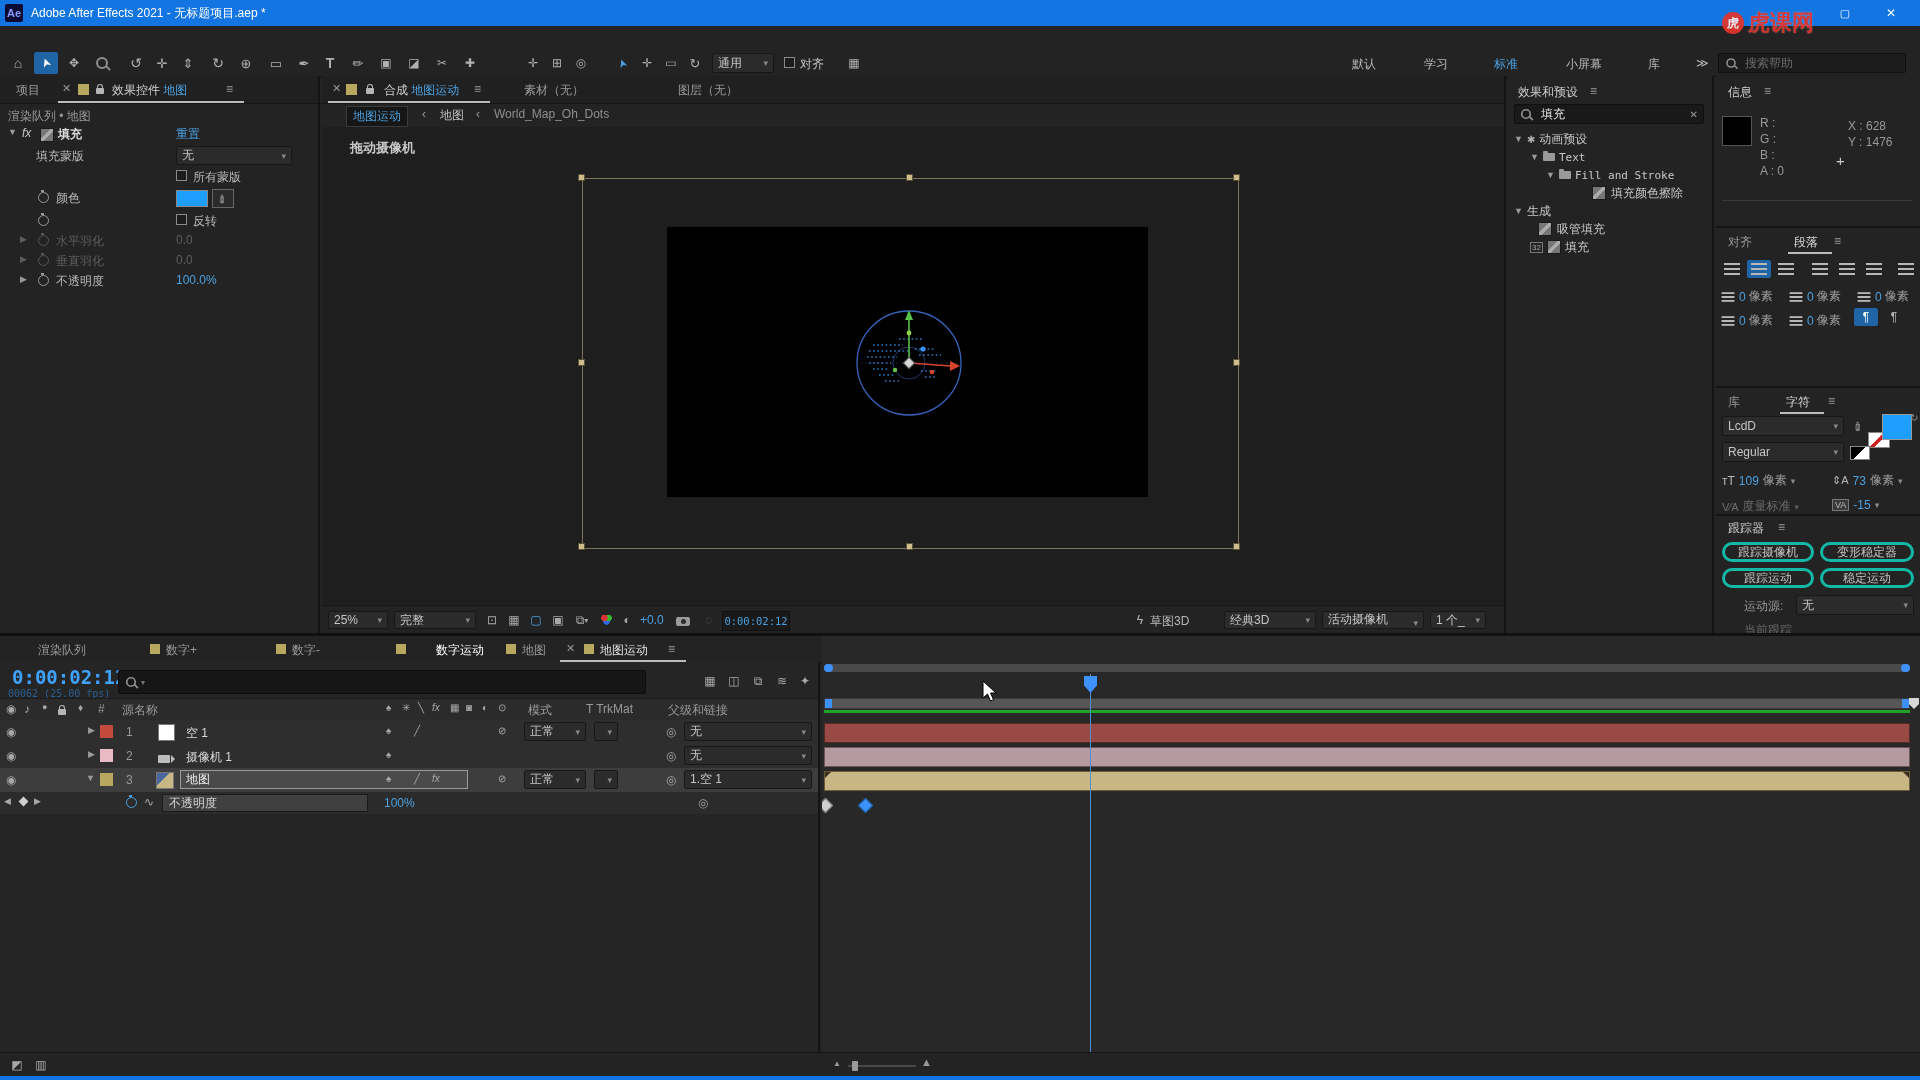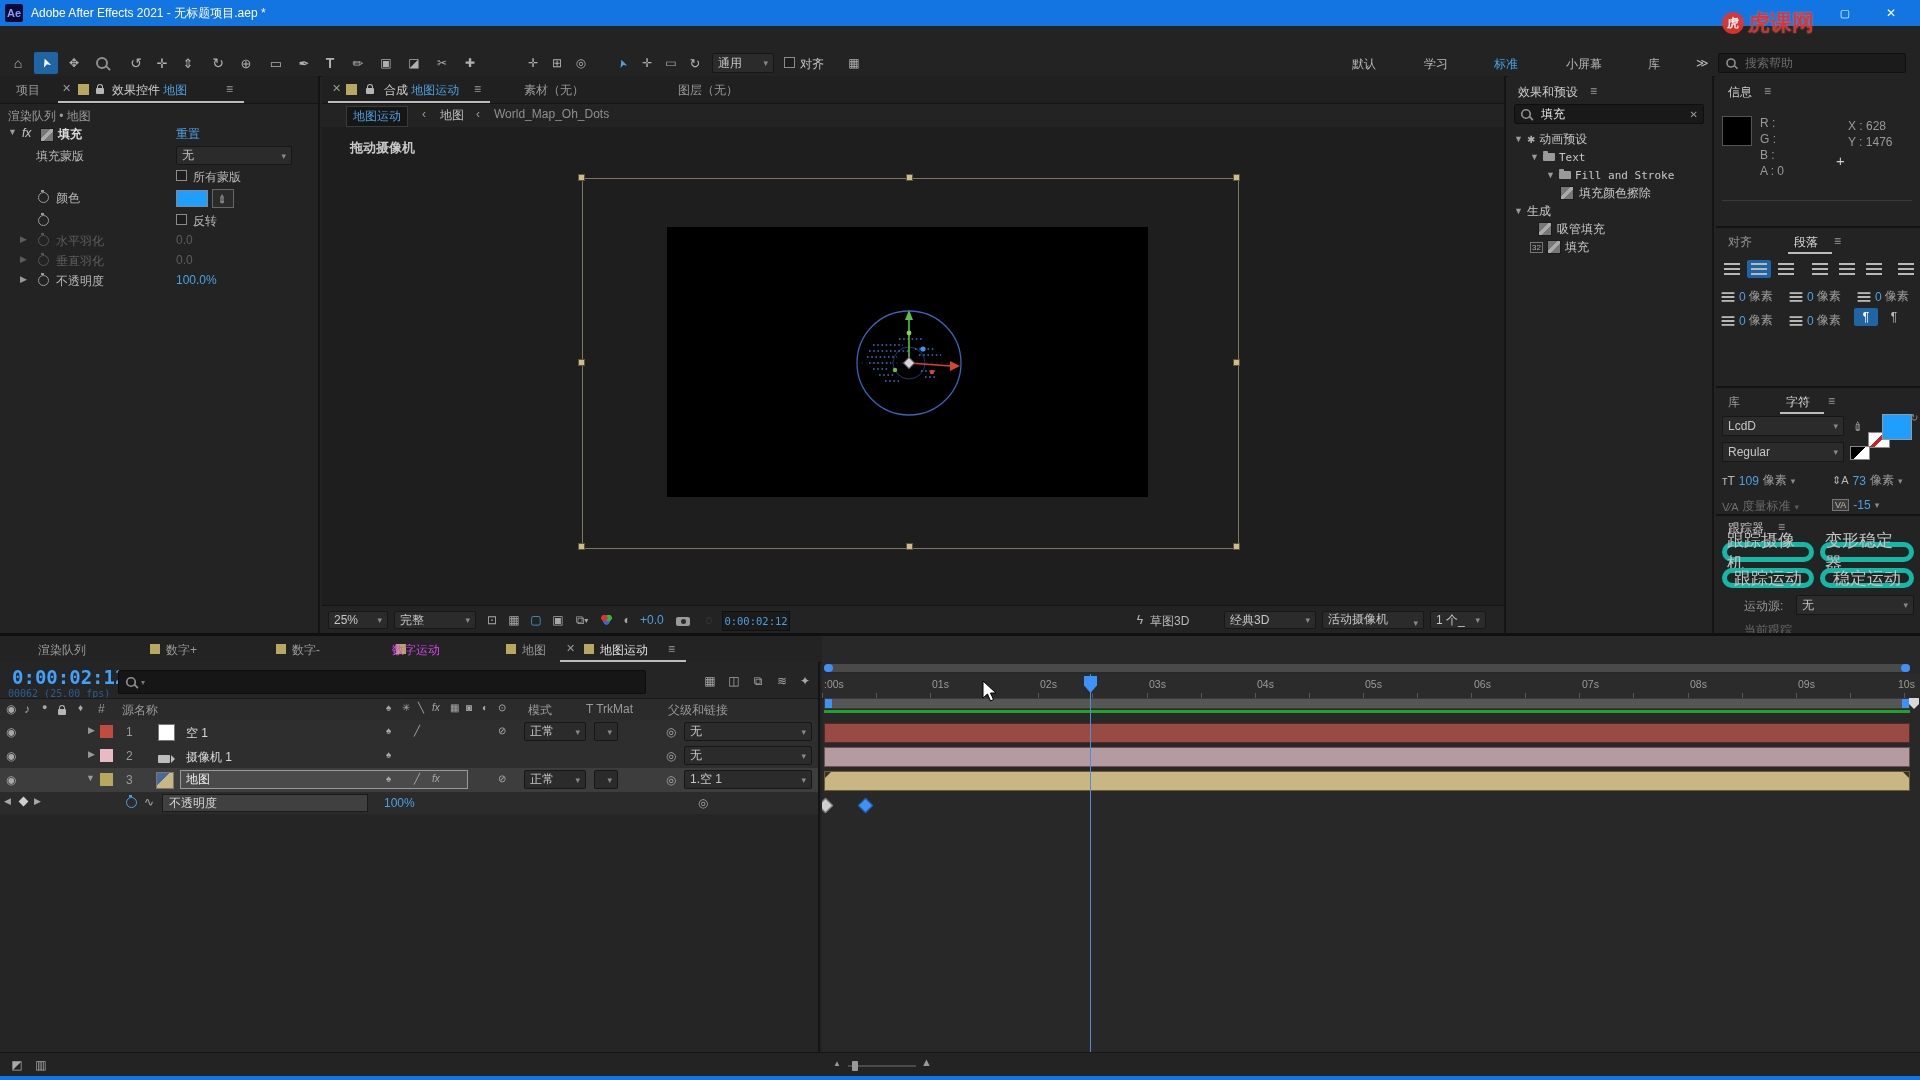--- a/index.html
+++ b/index.html
@@ -22,21 +22,21 @@
   .fold{width:12px;height:8px;background:#9a9a9a;border-radius:1px;position:relative;display:inline-block;}
   .fold::before{content:"";position:absolute;top:-2px;left:0;width:5px;height:2px;background:#9a9a9a;border-radius:1px 1px 0 0;}
   .cami{width:12px;height:8px;background:#bdbdbd;border-radius:1px;position:relative;display:inline-block;}
   .cami::after{content:"";position:absolute;right:-5px;top:0;border-right:4px solid #bdbdbd;border-top:4px solid transparent;border-bottom:4px solid transparent;transform:rotate(180deg);}
   .efic{width:12px;height:12px;background:linear-gradient(135deg,#777 0 40%,#aaa 40% 60%,#777 60%);border:1px solid #1a1a1a;display:inline-block;}
   .tabu{position:absolute;height:2px;background:#bcbcbc;}
   .tseg{color:#9a9a9a;}
   .al{width:16px;height:12px;background:repeating-linear-gradient(#b8b8b8 0 2px,transparent 2px 5px);display:inline-block;}
   .albox{width:24px;height:18px;display:inline-flex;align-items:center;justify-content:center;border-radius:2px;}
   .albox.on{background:#1F64A5;}
-  .rbtn{border:5px solid #14b8a6;border-radius:10px;color:#c4c4c4;display:flex;align-items:center;justify-content:center;font-size:17px;box-sizing:border-box;}
+  .rbtn{border:3px solid #14b8a6;border-radius:10px;color:#c4c4c4;display:flex;align-items:center;justify-content:center;font-size:12px;box-sizing:border-box;}
   .diam{width:9px;height:9px;transform:rotate(45deg);display:inline-block;}
   .kfd{position:absolute;width:9px;height:9px;transform:rotate(45deg);}
   .hdl{position:absolute;width:7px;height:7px;background:#CDBD8E;border:1px solid #5d5438;box-sizing:border-box;}
   .tlbar{position:absolute;left:0;width:1086px;box-sizing:border-box;}
   .glyph{font-size:12px;color:#a8a8a8;}
   .rgbi{width:13px;height:11px;display:inline-block;background:
      radial-gradient(circle at 34% 36%,#d33 0 3px,transparent 3.5px),
      radial-gradient(circle at 66% 36%,#3b3 0 3px,transparent 3.5px),
      radial-gradient(circle at 50% 68%,#36d 0 3px,transparent 3.5px);}
   .snapcam{width:14px;height:9px;background:#9a9a9a;border-radius:2px;position:relative;display:inline-block;}
@@ -304,21 +304,21 @@
     <div class="ab" style="left:22px;top:72px;height:18px;display:flex;align-items:center;gap:4px;">
       <span class="tseg" style="font-size:9px;">▼</span>
       <span class="fold"></span>
       <span style="font-family:'DejaVu Sans Mono',monospace;font-size:11px;">Text</span>
     </div>
     <div class="ab" style="left:38px;top:90px;height:18px;display:flex;align-items:center;gap:4px;">
       <span class="tseg" style="font-size:9px;">▼</span>
       <span class="fold"></span>
       <span style="font-family:'DejaVu Sans Mono',monospace;font-size:11px;">Fill and Stroke</span>
     </div>
-    <div class="ab" style="left:52px;top:108px;height:18px;display:flex;align-items:center;gap:5px;">
+    <div class="ab" style="left:84px;top:108px;height:18px;display:flex;align-items:center;gap:5px;">
       <span class="efic"></span>
       <span>填充颜色擦除</span>
     </div>
     <div class="ab" style="left:6px;top:126px;height:18px;display:flex;align-items:center;gap:4px;">
       <span class="tseg" style="font-size:9px;">▼</span>
       <span>生成</span>
     </div>
     <div class="ab" style="left:30px;top:144px;height:18px;display:flex;align-items:center;gap:5px;">
       <span class="efic"></span>
       <span>吸管填充</span>
@@ -466,21 +466,21 @@
 
   <div class="ab" style="left:0;top:633px;width:1920px;height:3px;background:#101010;"></div>
 
   <div class="ab" style="left:0;top:636px;width:1920px;height:26px;background:#232323;border-bottom:1px solid #161616;">
     <span class="ab" style="left:38px;top:6px;color:#9a9a9a;">渲染队列</span>
     <span class="ab" style="left: 150px; top: 8px; width: 10px; height: 10px; background: rgb(183, 167, 95);"></span>
     <span class="ab" style="left:166px;top:6px;color:#9a9a9a;">数字+</span>
     <span class="ab" style="left: 276px; top: 8px; width: 10px; height: 10px; background: rgb(183, 167, 95);"></span>
     <span class="ab" style="left:292px;top:6px;color:#9a9a9a;">数字-</span>
     <span class="ab" style="left: 396px; top: 8px; width: 10px; height: 10px; background: rgb(183, 167, 95);"></span>
-    <span class="ab" style="left:392px;top:6px;color:#d946ef;text-align:right;">数字运动</span>
+    <span class="ab" style="left:436px;top:6px;color:#ffffff;text-align:right;">数字运动</span>
     <span class="ab" style="left: 506px; top: 8px; width: 10px; height: 10px; background: rgb(183, 167, 95);"></span>
     <span class="ab" style="left:522px;top:6px;color:#9a9a9a;">地图</span>
     <span class="ab ic" style="left:566px;top:6px;font-size:11px;color:#9a9a9a;">✕</span>
     <span class="ab" style="left: 584px; top: 8px; width: 10px; height: 10px; background: rgb(183, 167, 95);"></span>
     <span class="ab" style="left:600px;top:6px;color:#e0e0e0;">地图运动</span>
     <span class="ab ic" style="left:668px;top:6px;color:#9a9a9a;">≡</span>
     <span class="tabu" style="left:560px;top:24px;width:126px;"></span>
   </div>
 
   <div class="ab" style="left:0;top:662px;width:820px;height:390px;background:#252525;border-right:2px solid #141414;box-sizing:border-box;">
@@ -599,34 +599,20 @@
     </div>
   </div>
 
   <div class="ab" style="left:822px;top:636px;width:1098px;height:416px;background:#282828;overflow:hidden;">
 
     <div class="tlbar" style="top:28px;height:8px;background:#4a4a4a;border-radius:4px;left:2px;">
       <span class="ab" style="left: 0px; top: 0px; width: 9px; height: 8px; border-radius: 4px; background: rgb(62, 144, 250);"></span>
       <span class="ab" style="right: 0px; top: 0px; width: 9px; height: 8px; border-radius: 4px; background: rgb(62, 144, 250);"></span>
     </div>
 
-    <div class="ab" style="left:0;top:38px;width:1098px;height:24px;background:#2B2B2B;border-bottom:1px solid #1a1a1a;
-                background-image:repeating-linear-gradient(90deg,#555 0 1px,transparent 1px 54.1px);background-position:0 bottom;background-size:100% 5px;background-repeat:no-repeat;">
-      <span class="ab tseg" style="left:2px;top:4px;font-size:10.5px;">:00s</span>
-      <span class="ab tseg" style="left:110px;top:4px;font-size:10.5px;">01s</span>
-      <span class="ab tseg" style="left:218px;top:4px;font-size:10.5px;">02s</span>
-      <span class="ab tseg" style="left:327px;top:4px;font-size:10.5px;">03s</span>
-      <span class="ab tseg" style="left:435px;top:4px;font-size:10.5px;">04s</span>
-      <span class="ab tseg" style="left:543px;top:4px;font-size:10.5px;">05s</span>
-      <span class="ab tseg" style="left:652px;top:4px;font-size:10.5px;">06s</span>
-      <span class="ab tseg" style="left:760px;top:4px;font-size:10.5px;">07s</span>
-      <span class="ab tseg" style="left:868px;top:4px;font-size:10.5px;">08s</span>
-      <span class="ab tseg" style="left:976px;top:4px;font-size:10.5px;">09s</span>
-      <span class="ab tseg" style="left:1076px;top:4px;font-size:10.5px;">10s</span>
-    </div>
 
     <div class="tlbar" style="top:62px;height:11px;background:#565656;left:2px;border:1px solid #3a3a3a;box-sizing:border-box;">
       <span class="ab" style="left: 0px; top: 0px; width: 7px; height: 9px; background: rgb(62, 144, 250);"></span>
       <span class="ab" style="right: 0px; top: 0px; width: 7px; height: 9px; background: rgb(62, 144, 250);"></span>
     </div>
     <span class="ab" style="left:1087px;top:62px;width:10px;height:11px;background:#d8d8d8;clip-path:polygon(0 0,100% 0,100% 55%,50% 100%,0 55%);"></span>
 
     <div class="tlbar" style="top: 74px; height: 3px; left: 2px; background: rgb(34, 162, 39);"></div>
 
     <div class="tlbar" style="top: 87px; height: 20px; left: 2px; border: 1px solid rgb(87, 40, 36); box-sizing: border-box; background: rgb(154, 74, 68);"></div>

